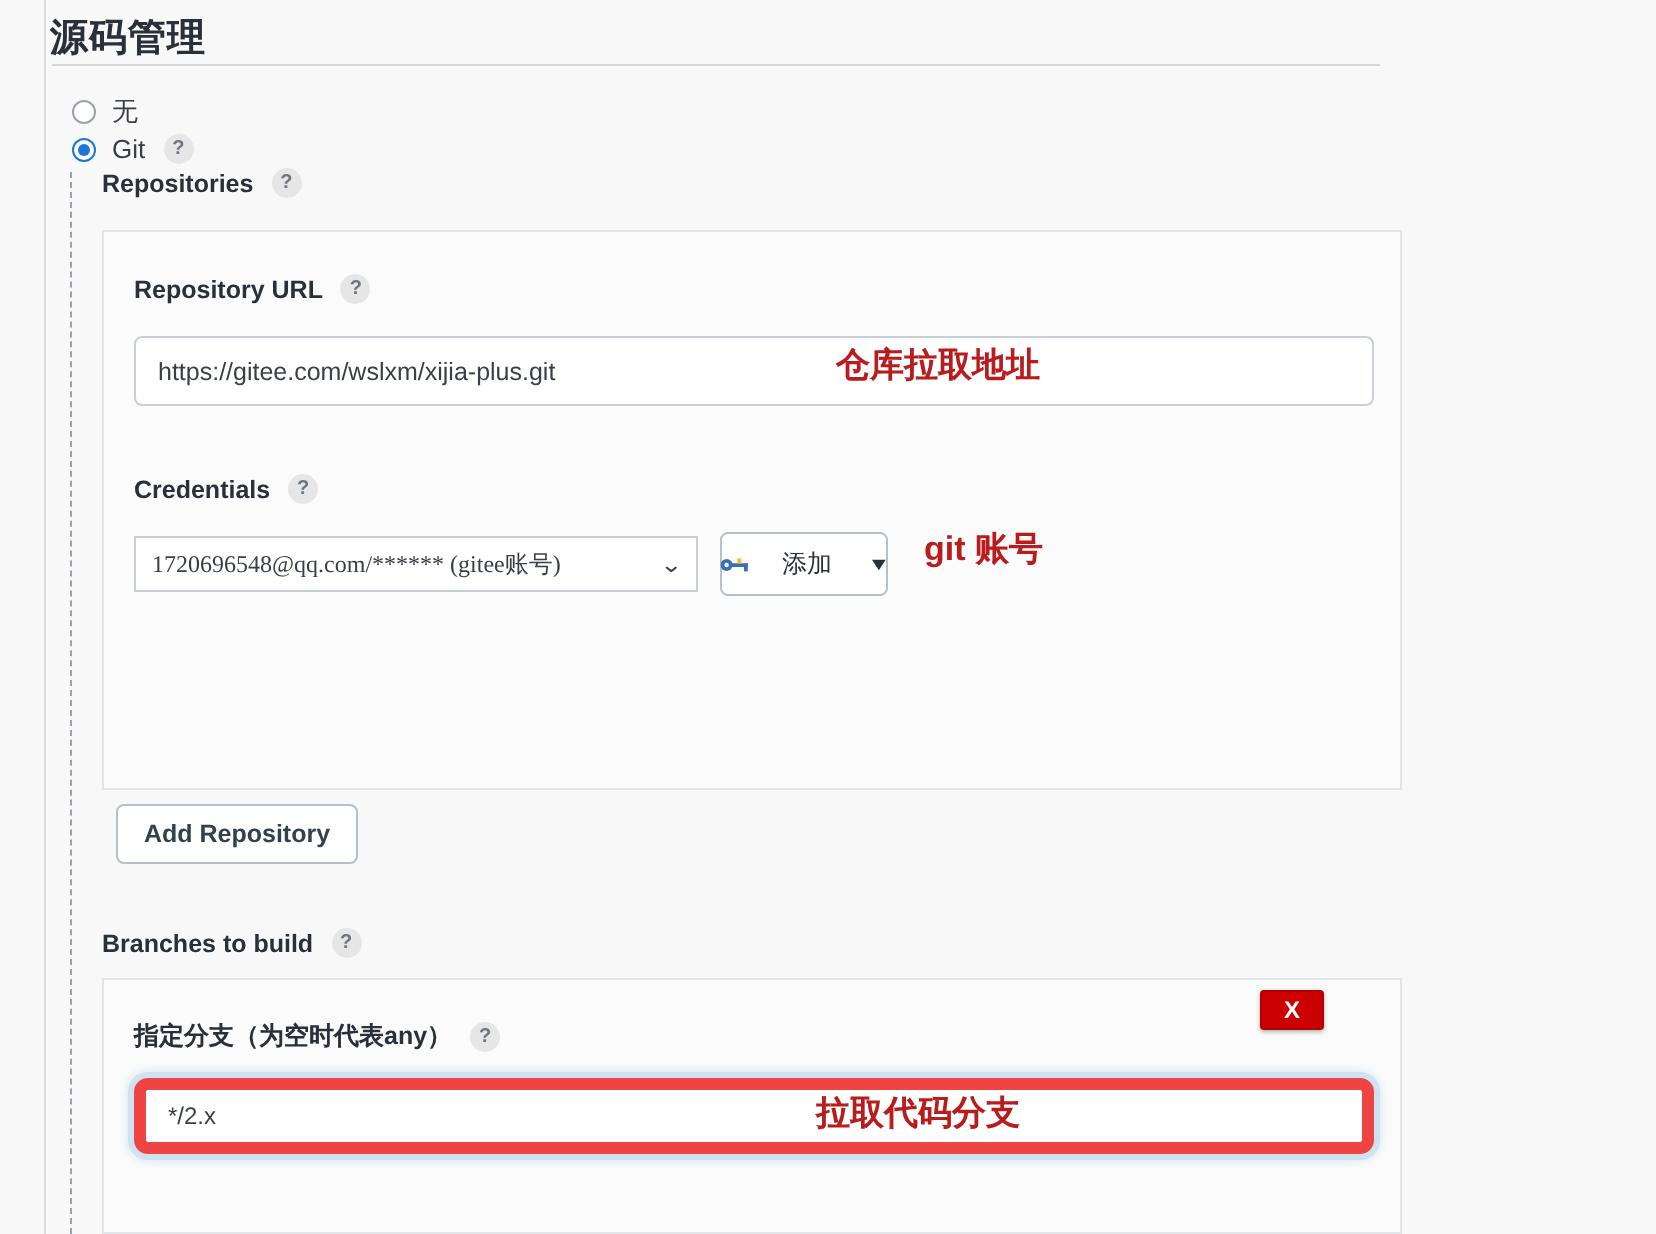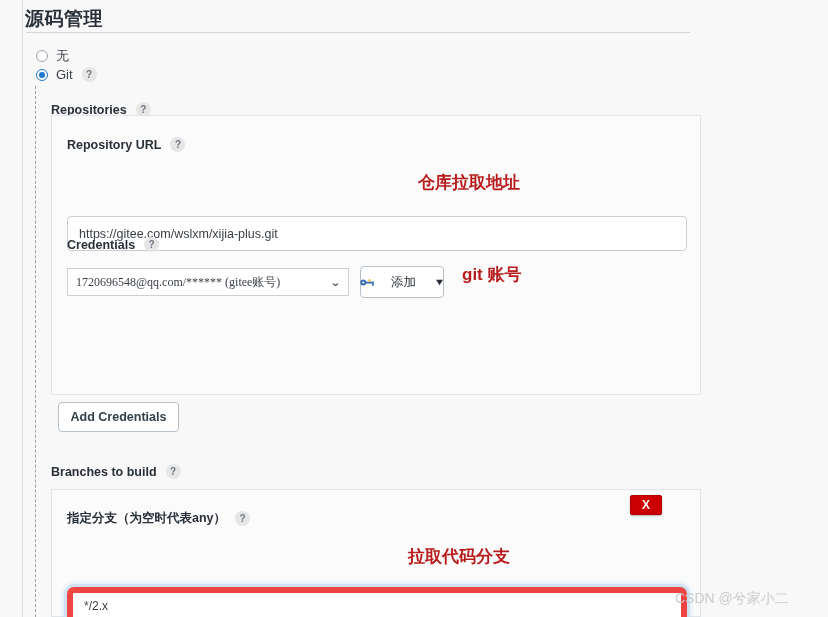--- a/index.html
+++ b/index.html
@@ -107,21 +107,21 @@
 
   
   .group-label {
     position: absolute;
     display: flex;
     align-items: center;
     font-size: 12.5px;
     font-weight: bold;
     color: #2a3039;
   }
-  .group-label.repositories { left: 51px; top: 102px; }
+  .group-label.repositories { left: 51px; top: 84px; }
   .group-label.branches     { left: 51px; top: 464px; }
 
   
   .panel {
     position: absolute;
     background: #fbfbfb;
     border: 1px solid #e2e5e8;
     box-sizing: border-box;
   }
   .panel.repo    { left: 51px; top: 115px; width: 650px; height: 280px; }
@@ -147,21 +147,20 @@
     box-sizing: border-box;
     background: #ffffff;
     border: 1px solid #c8d0d6;
     border-radius: 4px;
     font-family: "Liberation Sans", "DejaVu Sans", sans-serif;
     font-size: 12.5px;
     color: #3a3f45;
     padding: 0 11px;
     display: flex;
     align-items: center;
-    margin-top: 48px;
   }
   .text-input.repo-url {
     left: 67px; top: 168px;
     width: 620px; height: 35px;
   }
 
   
   .text-input.branch {
     left: 67px; top: 539px;
     width: 620px; height: 38px;
@@ -344,34 +343,33 @@
         <rect x="8.6" y="2.2" width="2.1" height="2.6" fill="#f2c230"></rect>
         <rect x="12.0" y="6.4" width="1.9" height="2.3" fill="#3a6fb5"></rect>
       </svg>
     </span>
     <span>添加</span>
     <span class="btn-caret">▼</span>
   </div>
   <div class="annot credentials">git 账号</div>
 
 
-  <div class="btn add-repo">Add Credentials</div>
+  <div class="btn add-repo">Add Repository</div>
 
   <div class="group-label branches">
     <span>Branches to build</span>
     <span class="help">?</span>
   </div>
 
   <div class="panel branch"></div>
 
   <div class="btn-delete-x">X</div>
 
   <div class="field-label branch-spec">
     <span>指定分支（为空时代表any）</span>
     <span class="help">?</span>
   </div>
 
   <div class="text-input branch">*/2.x</div>
   <div class="annot branch">拉取代码分支</div>
 
-  <div class="watermark">CSDN @兮家小二</div>
 
 </div>
 
 </body></html>

